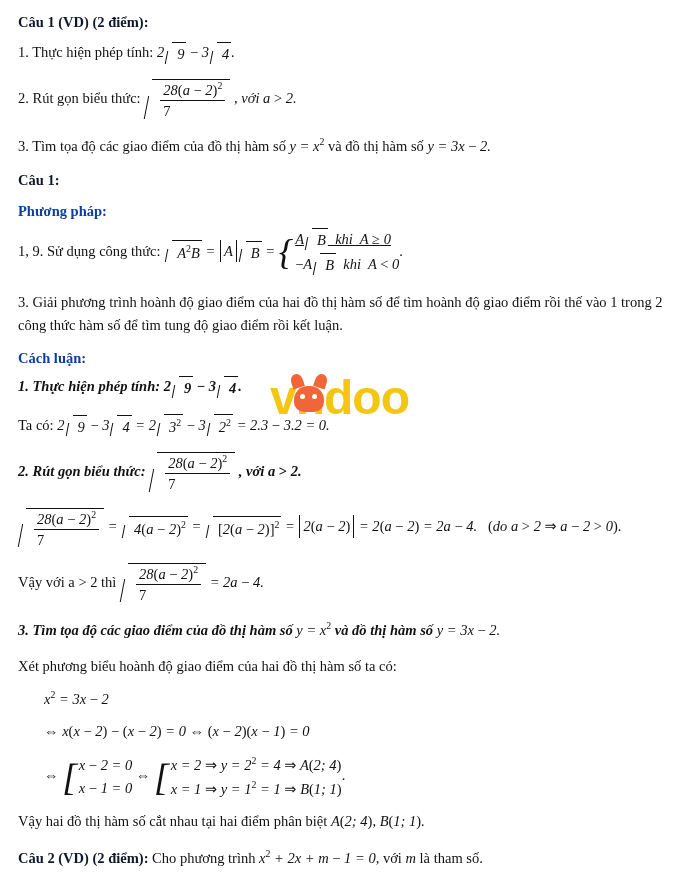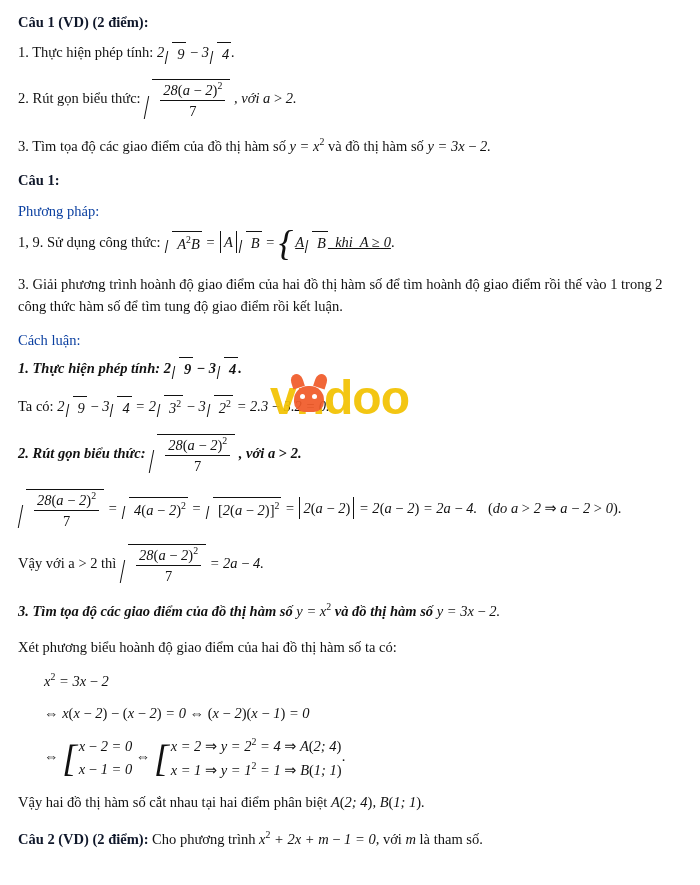--- a/index.html
+++ b/index.html
@@ -23,21 +23,21 @@
     width: 700px;
     height: 885px;
   }
   .hdr {
     color: #0f172a;
     font-weight: bold;
     margin: 0 0 10px 0;
   }
   .hdr-blue {
     color: #0a3fa0;
-    font-weight: normal;
+    font-weight: bold;
     margin: 14px 0 8px 0;
   }
   .line {
     margin: 0 0 14px 0;
     line-height: 1.55;
   }
   .line.tight { margin-bottom: 10px; }
   .ital-bold { font-style: italic; font-weight: bold; }
   .math { font-family: "Liberation Serif", serif; font-style: italic; }
   .up { font-style: normal; }
@@ -67,21 +67,20 @@
     border-top: 1.1px solid #111;
   }
   .sqrt > .rad {
     display: inline-block;
     padding: 1px 2px 0 2px;
   }
   
   .frac {
     display: inline-block;
     vertical-align: middle;
-    text-align: center;
     line-height: 1.25;
     padding: 0 3px;
   }
   .frac > .num { display: block; padding: 0 3px 1px 3px; }
   .frac > .den { display: block; border-top: 1.1px solid #111; padding: 1px 3px 0 3px; }
   sup, sub { font-size: 0.68em; }
   .abs {
     display: inline-block;
     border-left: 1.1px solid #111;
     border-right: 1.1px solid #111;
@@ -200,20 +199,21 @@
 
   <div class="line">
     <span>1, 9. Sử dụng công thức:</span>
     <span class="math">
       <span class="sqrt"><span class="rad">A<sup class="up">2</sup>B</span></span> =
       <span class="abs">A</span><span class="sqrt"><span class="rad">B</span></span> =
       <span class="sys">
         <span class="brace">{</span>
         <span class="rows">
           <span style="display:block;text-decoration:underline;">A<span class="sqrt"><span class="rad">B</span></span> &nbsp;khi&nbsp; A <span class="up">≥</span> 0</span>
+          <span style="display:block;"><span class="up">−</span>A<span class="sqrt"><span class="rad">B</span></span> &nbsp;khi&nbsp; A <span class="up">&lt;</span> 0</span>
         </span>
       </span><span class="up">.</span>
     </span>
   </div>
 
   <div class="line">3. Giải phương trình hoành độ giao điểm của hai đồ thị hàm số để tìm hoành độ giao điểm rồi thế vào 1 trong 2 công thức hàm số để tìm tung độ giao điểm rồi kết luận.</div>
 
   <div class="hdr-blue">Cách luận:</div>
 
   <div class="line">

